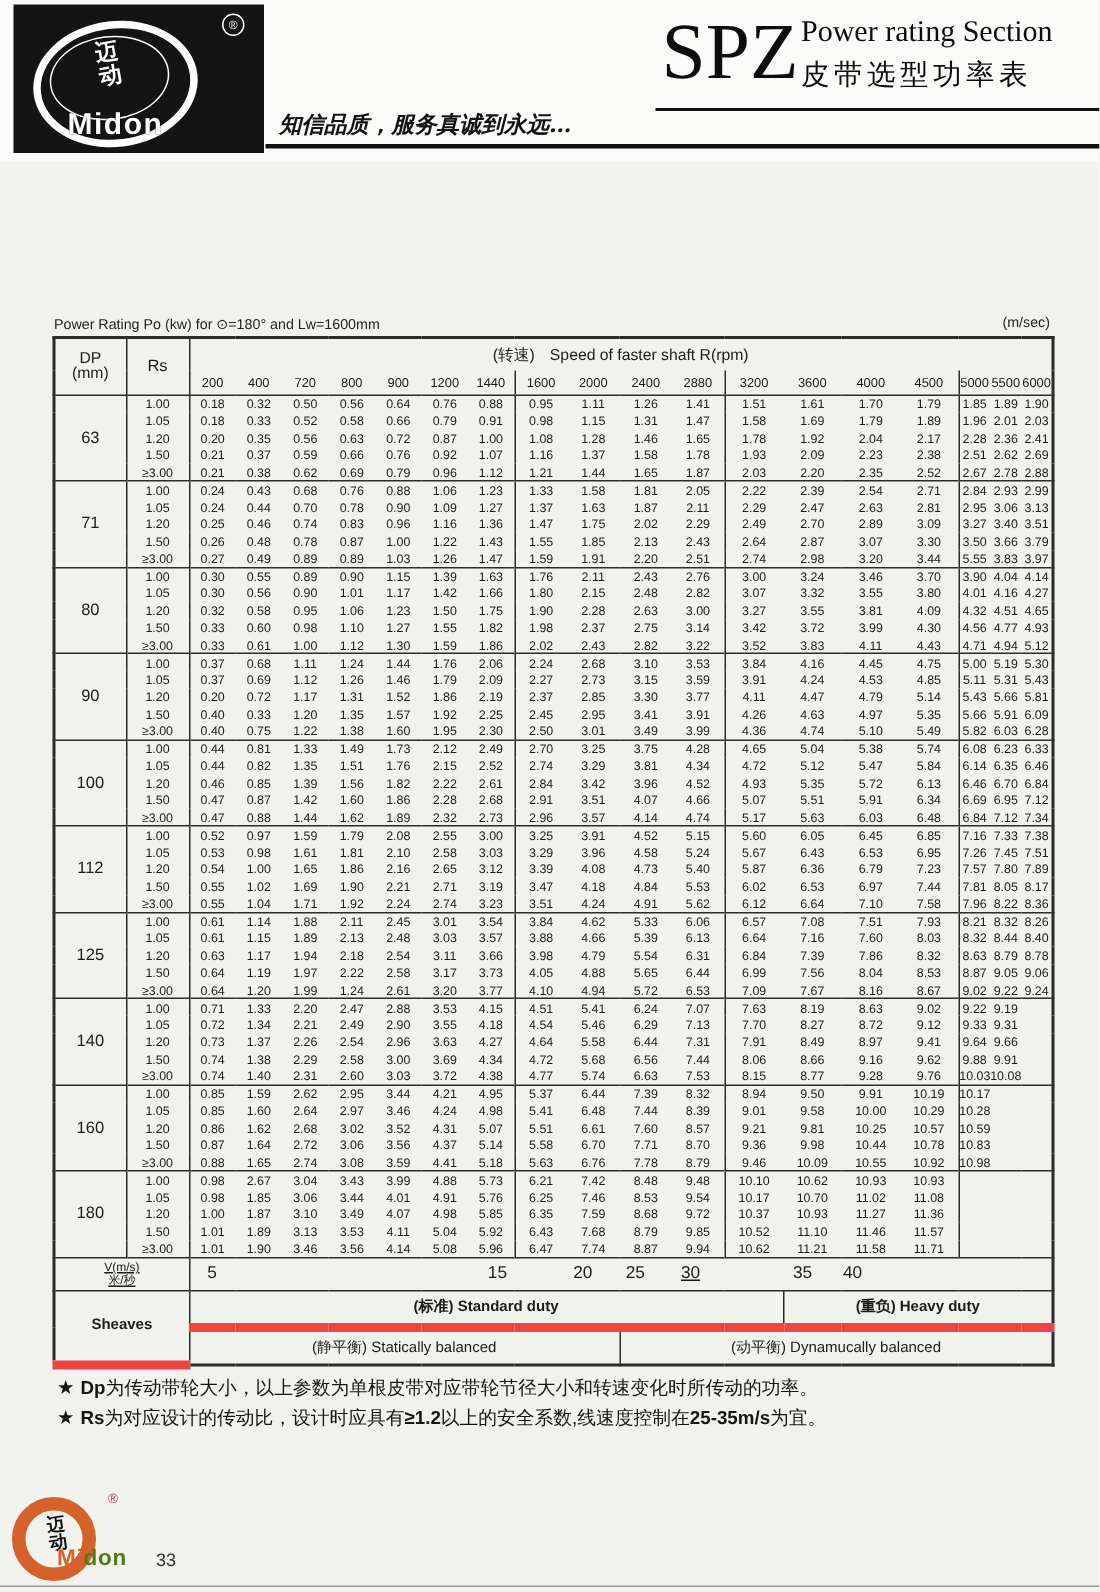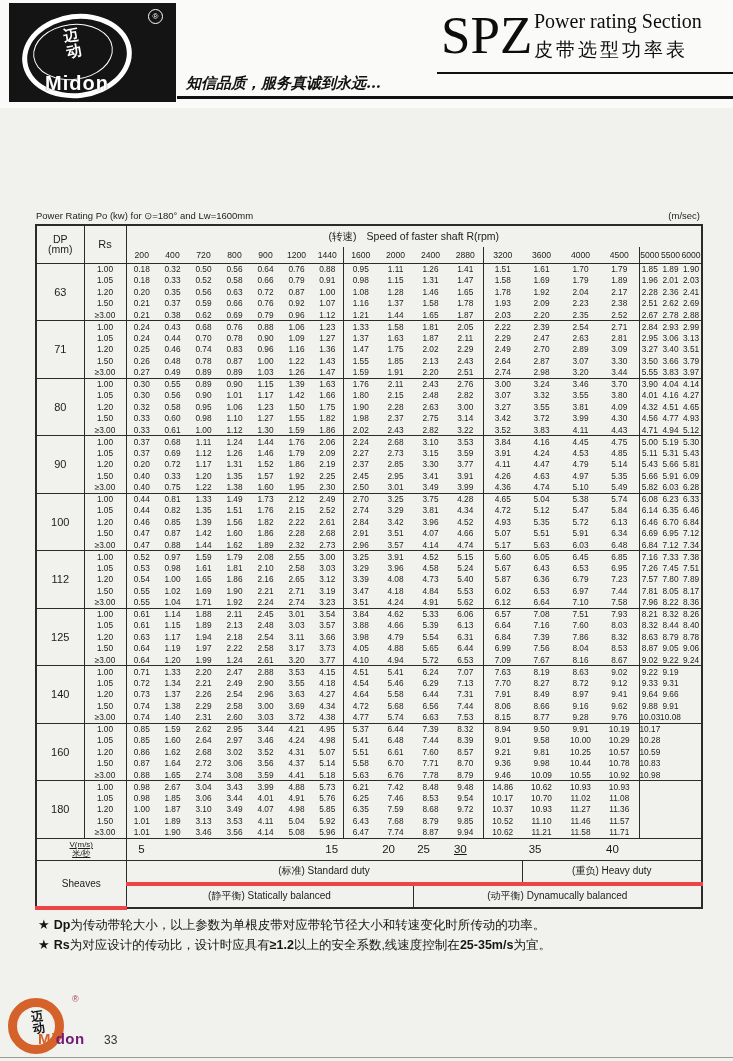--- a/index.html
+++ b/index.html
@@ -57,38 +57,38 @@
   .rs-cell { border-right:1px solid #2b2b2b; font-size:8.3px; }
   .val-cell { font-size:8.3px; }
   td.grp { border-left:1px solid #2b2b2b; }
   tr.block-start td { border-top:1.3px solid #2b2b2b; }
 
   tfoot tr.v-row td { border-top:1.5px solid #2b2b2b; border-bottom:1px solid #2b2b2b; height:21px; }
   .v-label { font-size:8px; line-height:9px; border-right:1px solid #2b2b2b;text-decoration:underline; }
   .v-scale { position:relative; }
   .v-mark { position:absolute; top:50%; transform:translate(-50%,-50%); font-size:11.5px; color:#191919; }
   tfoot tr.sh1 td, tfoot tr.sh2 td { height:21px; font-size:10px; }
-  tfoot tr.sh1 td { border-bottom:4px solid #ef4444; }
+  tfoot tr.sh1 td { border-bottom:6px solid #ef4444;font-weight:bold; }
   .sheaves { font-size:11.5px; border-right:1px solid #2b2b2b; }
   .div-left { border-left:1px solid #2b2b2b; }
 
   
   .notes { position:absolute; left:38px; top:915px; font-size:12.5px; line-height:19px; color:#151515; }
   .notes .star { font-size:13px; margin-right:4px; }
   .notes b { font-weight:bold; }
 
   
   .foot-logo { position:absolute; left:8px; top:994px; width:180px; height:62px; }
   .foot-ring { position:absolute; left:0; top:4px; width:56px; height:56px; box-sizing:border-box;
                border:9px solid #d4622a; border-radius:50%; }
   .foot-cn { position:absolute; left:24px; top:16px; width:15px; font-size:12px; line-height:12px;
              font-weight:bold; color:#111; word-break:break-all; transform:rotate(-8deg); }
   .foot-brand { position:absolute; left:30px; top:36px; font-size:15px; font-weight:bold; letter-spacing:0.5px; }
   .foot-brand .accent { color:#d4622a; }
-  .foot-brand .rest { color:#701a75; }
+  .foot-brand .rest { color:#4d7c0f; }
   .foot-page { position:absolute; left:96px; top:39px; font-size:12px; color:#333; }
   .foot-reg { position:absolute; left:64px; top:0; color:#a2425c; font-size:9px; }
   .bottom-rule { position:absolute; left:0; bottom:3px; width:733px; border-top:1px solid #9a9a9a; }
 </style>
 </head>
 <body>
 
 <div class="page">
   <div class="header-bg"></div>
 
@@ -1129,21 +1129,21 @@
           <td class="val-cell">2.67</td>
           <td class="val-cell">3.04</td>
           <td class="val-cell">3.43</td>
           <td class="val-cell">3.99</td>
           <td class="val-cell">4.88</td>
           <td class="val-cell">5.73</td>
           <td class="val-cell grp">6.21</td>
           <td class="val-cell">7.42</td>
           <td class="val-cell">8.48</td>
           <td class="val-cell">9.48</td>
-          <td class="val-cell grp">14.86</td>
+          <td class="val-cell grp">10.10</td>
           <td class="val-cell">10.62</td>
           <td class="val-cell">10.93</td>
           <td class="val-cell">10.93</td>
           <td class="val-cell grp"></td>
           <td class="val-cell"></td>
           <td class="val-cell"></td>
         </tr>
         <tr>
           <td class="rs-cell">1.05</td>
           <td class="val-cell">0.98</td>
@@ -1236,21 +1236,21 @@
           <div>米/秒</div>
         </td>
         <td class="v-scale" colspan="18">
             <span class="v-mark" style="left: 2.6%;">5</span>
             <span class="v-mark" style="left: 24.9%; margin-top: 18px;">10</span>
             <span class="v-mark" style="left: 35.7%;">15</span>
             <span class="v-mark" style="left: 45.6%;">20</span>
             <span class="v-mark" style="left: 51.7%;">25</span>
             <span class="v-mark" style="left: 58.1%; text-decoration: underline;">30</span>
             <span class="v-mark" style="left: 71.1%;">35</span>
-            <span class="v-mark" style="left: 76.9%; margin-left: 44px;">40</span>
+            <span class="v-mark" style="left: 76.9%;">40</span>
           </td>
       </tr>
       <tr class="sh1">
         <td class="sheaves" colspan="2" rowspan="2">Sheaves</td>
         <td colspan="12">(标准) Standard duty</td>
         <td colspan="6" class="div-left">(重负) Heavy duty</td>
       </tr>
       <tr class="sh2">
         <td colspan="9">(静平衡) Statically balanced</td>
         <td colspan="9" class="div-left">(动平衡) Dynamucally balanced</td>

